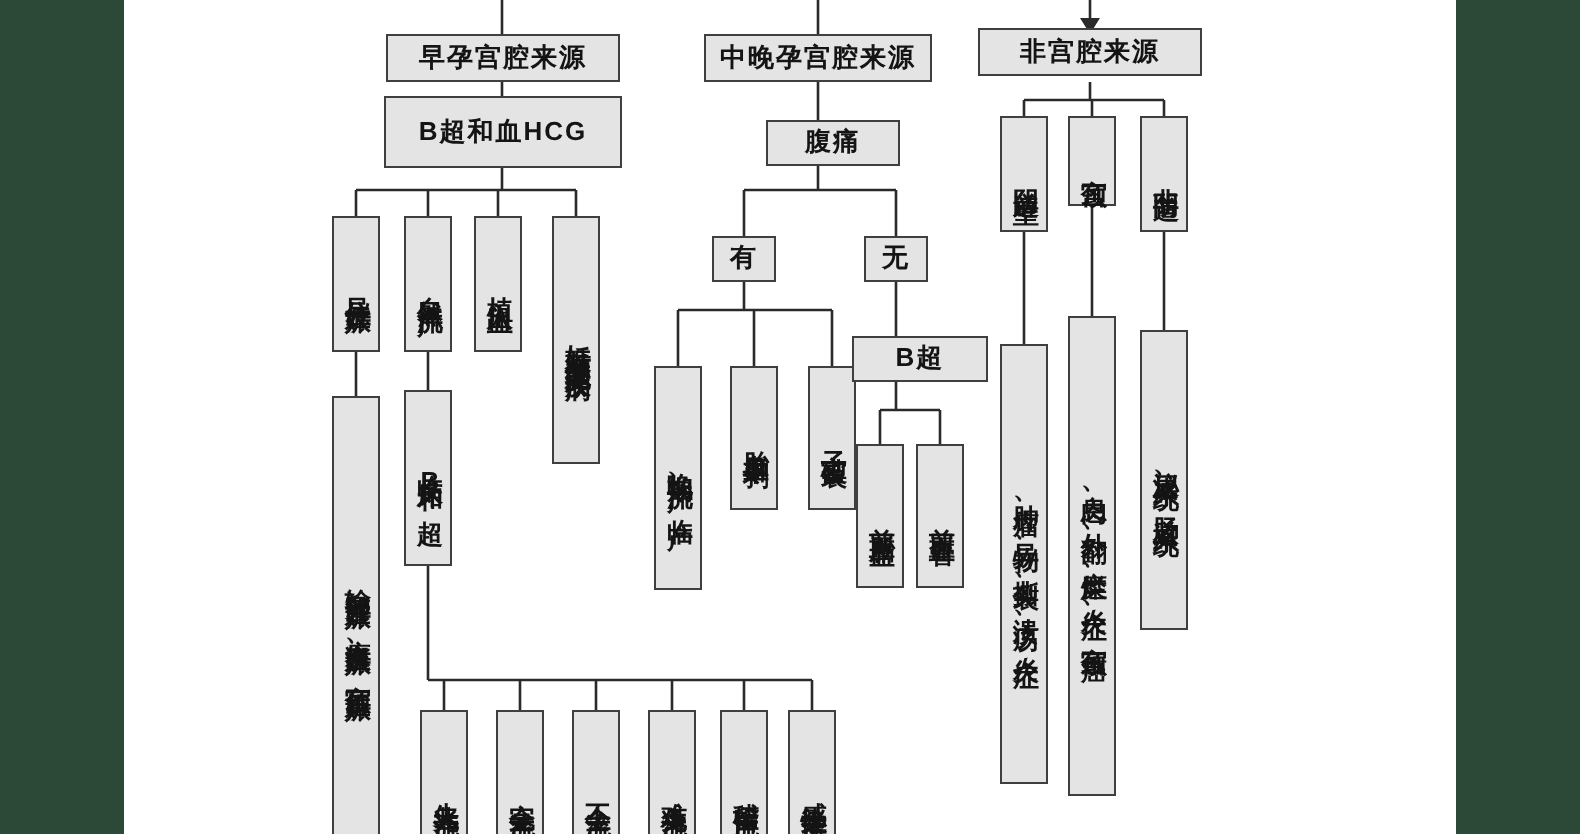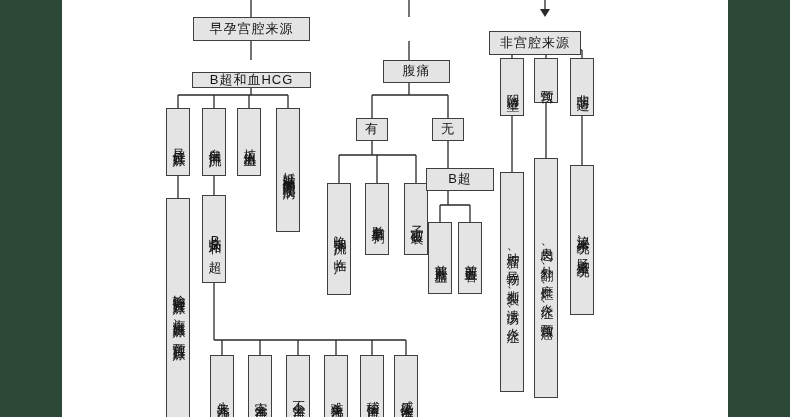--- a/index.html
+++ b/index.html
@@ -7,21 +7,21 @@
   body { font-family:"Liberation Sans","DejaVu Sans",sans-serif; }
   .root { position:relative; width:790px; height:417px; background:#2c4937; overflow:hidden; }
   .panel { position:absolute; left:62px; top:0; width:666px; height:417px; background:#ffffff; }
   .lines { position:absolute; left:0; top:0; width:790px; height:417px; }
   .box {
     position:absolute;
     background:#e4e4e4;
     border:1px solid #3f3f3f;
     color:#141414;
     display:flex; align-items:center; justify-content:center;
-    font-size:13px; font-weight:400; letter-spacing:1px; line-height:1.15;
+    font-size:13px; font-weight:700; letter-spacing:1px; line-height:1.15;
     text-align:center; white-space:nowrap;
   }
   .v { writing-mode:vertical-rl; text-orientation:upright; letter-spacing:2px; }
 </style>
 </head>
 <body>
 
 <div class="root">
   <div class="panel"></div>
 
@@ -33,45 +33,46 @@
          M214 283 V340 M214 340 H406 M222 340 V355 M260 340 V355 M298 340 V355 M336 340 V355 M372 340 V355 M406 340 V355
          M409 83 V95 M372 95 H448 M372 95 V118 M448 95 V118
          M372 141 V155 M339 155 H416 M339 155 V183 M377 155 V183 M416 155 V183
          M448 141 V168 M448 191 V205 M440 205 H470 M440 205 V222 M470 205 V222
          M545 41 V50 M512 50 H582 M512 50 V58 M546 50 V58 M582 50 V58
          M512 116 V172 M546 103 V158 M582 116 V165" stroke="#2a2a2a" stroke-width="1.3" fill="none"></path>
     <polygon points="540,9 550,9 545,17" fill="#2a2a2a"></polygon>
   </svg>
 
   <div class="box" style="left:193px;top:17px;width:117px;height:24px">早孕宫腔来源</div>
-  <div class="box" style="left:192px;top:72px;width:119px;height:16px">B超和血HCG</div>
+  <div class="box" style="left:192px;top:48px;width:119px;height:36px">B超和血HCG</div>
   <div class="box v" style="left:166px;top:108px;width:24px;height:68px">异位妊娠</div>
   <div class="box v" style="left:202px;top:108px;width:24px;height:68px">自然流产</div>
   <div class="box v" style="left:237px;top:108px;width:24px;height:68px">植入出血</div>
   <div class="box v" style="left:276px;top:108px;width:24px;height:124px">妊娠滋养细胞疾病</div>
   <div class="box v" style="left:166px;top:198px;width:24px;height:228px">输卵管妊娠、瘢痕妊娠、宫颈妊娠</div>
   <div class="box v" style="left:202px;top:195px;width:24px;height:88px">临床和B超</div>
 
   <div class="box v" style="left:210px;top:355px;width:24px;height:80px">先兆流产</div>
   <div class="box v" style="left:248px;top:355px;width:24px;height:80px">完全流产</div>
   <div class="box v" style="left:286px;top:355px;width:24px;height:80px">不全流产</div>
   <div class="box v" style="left:324px;top:355px;width:24px;height:80px">难免流产</div>
   <div class="box v" style="left:360px;top:355px;width:24px;height:80px">稽留流产</div>
   <div class="box v" style="left:394px;top:355px;width:24px;height:80px">感染性流产</div>
 
+  <div class="box" style="left:352px;top:17px;width:114px;height:24px">中晚孕宫腔来源</div>
   <div class="box" style="left:383px;top:60px;width:67px;height:23px">腹痛</div>
   <div class="box" style="left:356px;top:118px;width:32px;height:23px">有</div>
   <div class="box" style="left:432px;top:118px;width:32px;height:23px">无</div>
   <div class="box v" style="left:327px;top:183px;width:24px;height:112px">晚期流产、临产</div>
   <div class="box v" style="left:365px;top:183px;width:24px;height:72px">胎盘早剥</div>
   <div class="box v" style="left:404px;top:183px;width:24px;height:72px">子宫破裂</div>
   <div class="box" style="left:426px;top:168px;width:68px;height:23px">B超</div>
   <div class="box v" style="left:428px;top:222px;width:24px;height:72px">前置胎盘</div>
   <div class="box v" style="left:458px;top:222px;width:24px;height:72px">前置血管</div>
 
-  <div class="box" style="left:489px;top:31px;width:92px;height:24px">非宫腔来源</div>
+  <div class="box" style="left:489px;top:14px;width:112px;height:24px">非宫腔来源</div>
   <div class="box v" style="left:500px;top:58px;width:24px;height:58px">阴道壁</div>
   <div class="box v" style="left:534px;top:58px;width:24px;height:45px">宫颈</div>
   <div class="box v" style="left:570px;top:58px;width:24px;height:58px">非阴道</div>
   <div class="box v" style="left:500px;top:172px;width:24px;height:220px">肿瘤、异物、撕裂、溃疡、炎症</div>
   <div class="box v" style="left:534px;top:158px;width:24px;height:240px">息肉、外翻、糜烂、炎症、宫颈癌</div>
   <div class="box v" style="left:570px;top:165px;width:24px;height:150px">泌尿系统、肠道系统</div>
 </div>
 
 </body></html>

